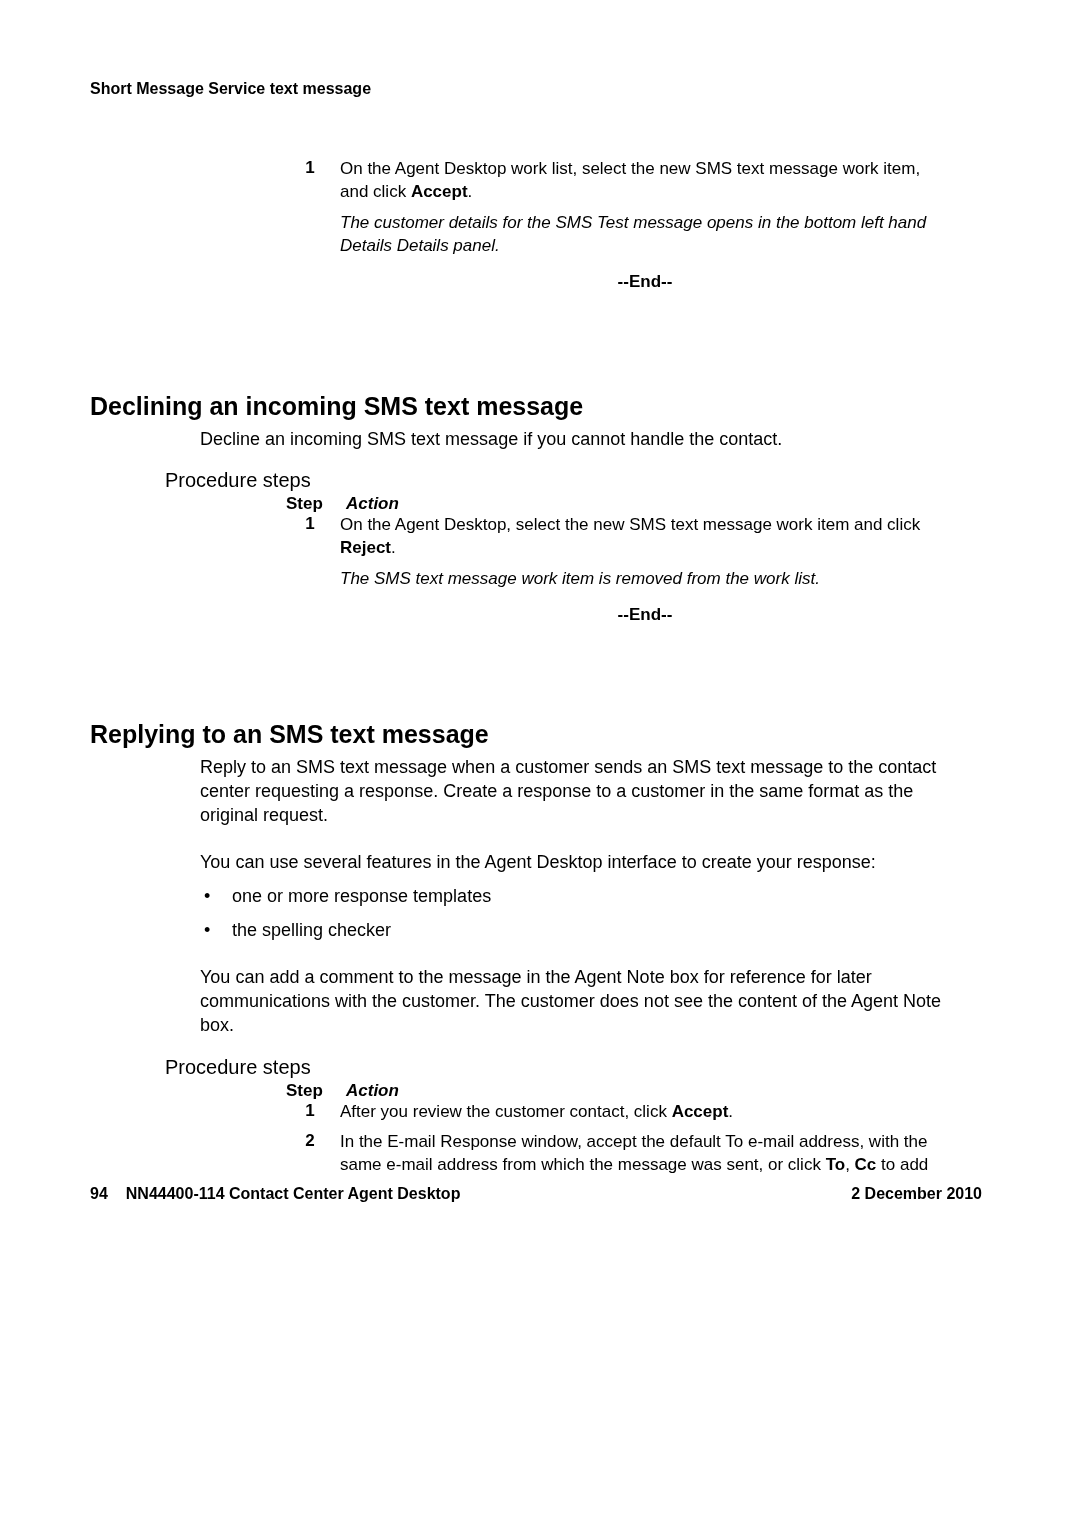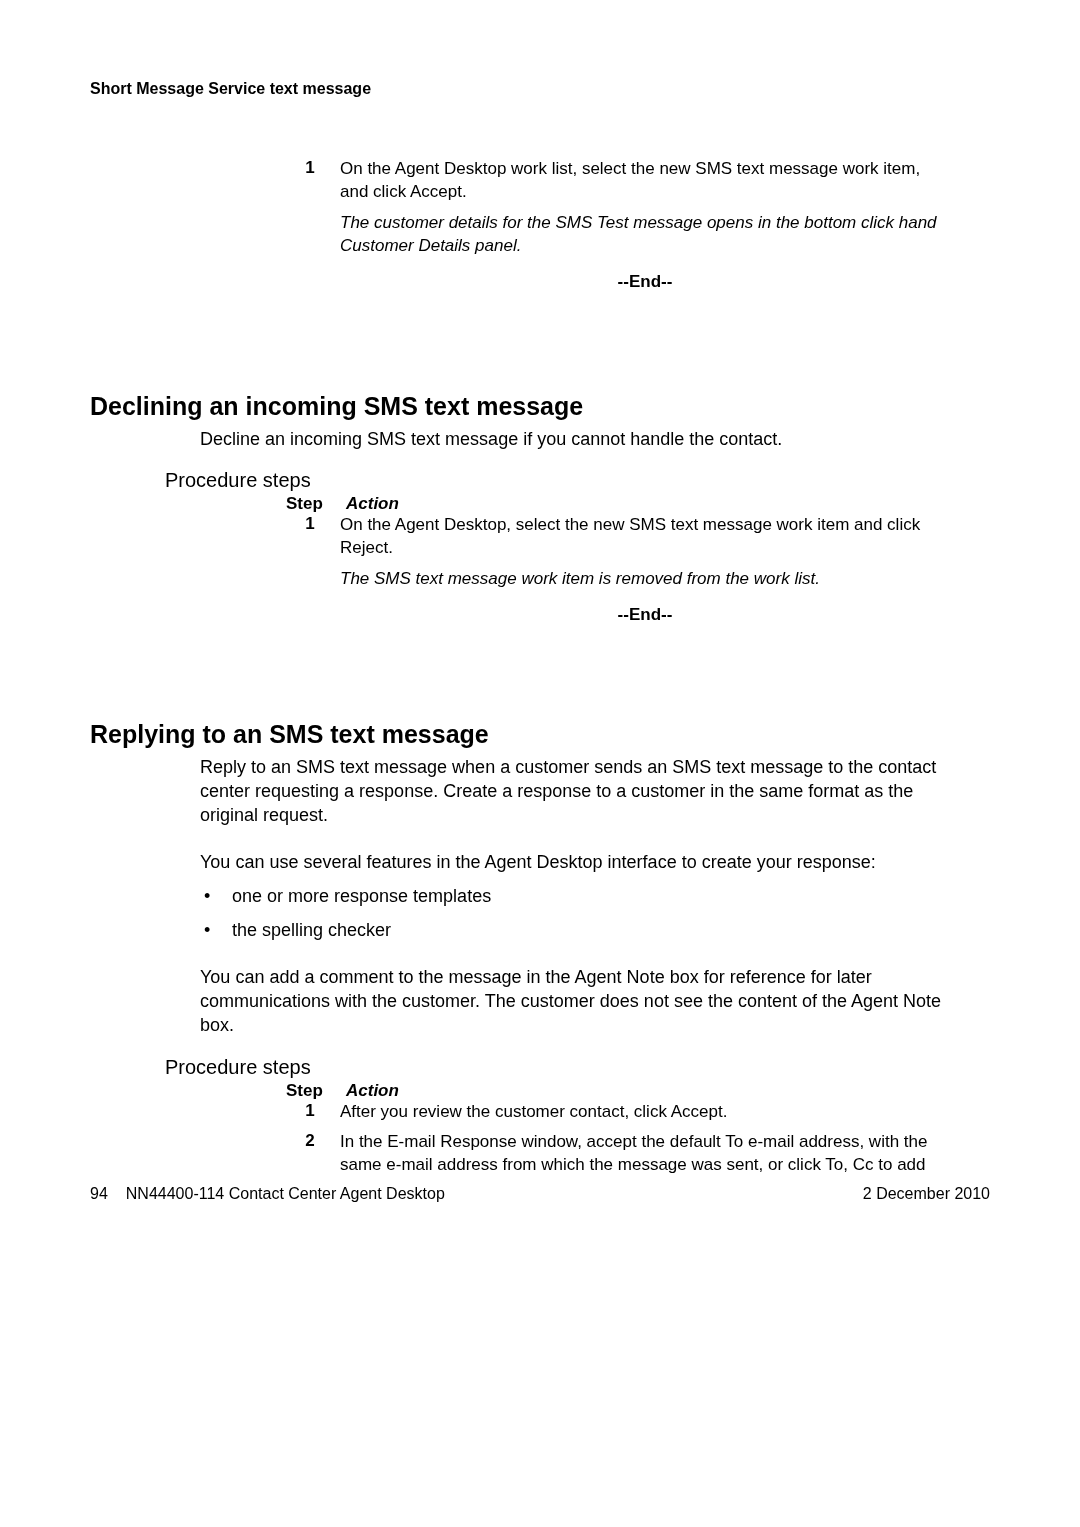--- a/index.html
+++ b/index.html
@@ -117,47 +117,47 @@
     text-align: left;
     padding-left: 4px;
   }
   .bullet-text {
     flex: 1;
   }
   .footer {
     position: absolute;
     bottom: 55px;
     left: 90px;
-    right: 90px;
+    right: 98px;
     display: flex;
     justify-content: space-between;
     font-size: 16px;
-    font-weight: normal;
+    font-weight: bold;
   }
   .footer-left {
     display: flex;
     gap: 18px;
   }
-  .bold { font-weight: normal; }
+  .bold { font-weight: bold; }
 </style>
 </head>
 <body>
 
 <div class="page">
 
   <div class="running-header">Short Message Service text message</div>
 
   <div class="step-block">
     <div class="step-row">
       <div class="step-num">1</div>
       <div class="step-body">
         <span>On the Agent Desktop work list, select the new SMS text message work item, and click </span><span class="bold">Accept</span><span>.</span>
       </div>
     </div>
-    <div class="step-body-italic" style="margin-top:0;">The customer details for the SMS Test message opens in the bottom click hand Customer Details panel.</div>
+    <div class="step-body-italic" style="margin-top:0;">The customer details for the SMS Test message opens in the bottom left hand Details Details panel.</div>
     <div class="end-marker">--End--</div>
   </div>
 
   <div class="h1">Declining an incoming SMS text message</div>
   <div class="intro">Decline an incoming SMS text message if you cannot handle the contact.</div>
   <div class="h2">Procedure steps</div>
   <div class="step-header-row">
     <div class="step-header-step">Step</div>
     <div class="step-header-action">Action</div>
   </div>

